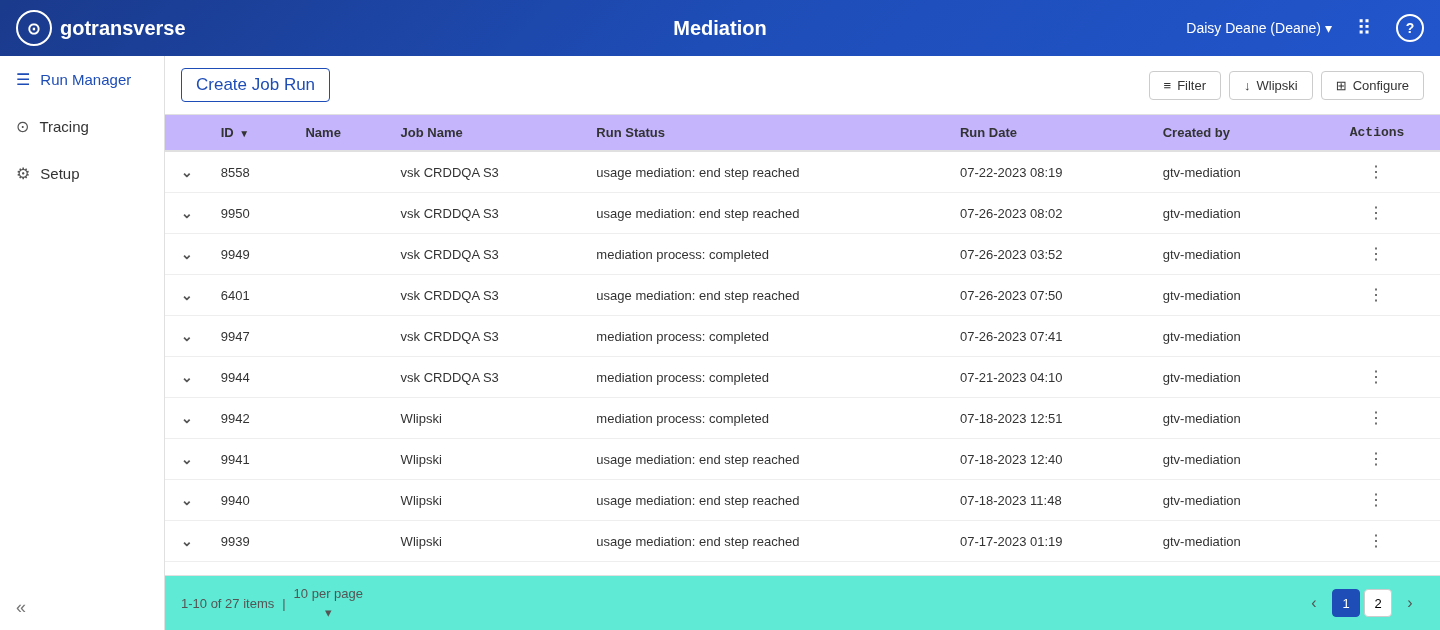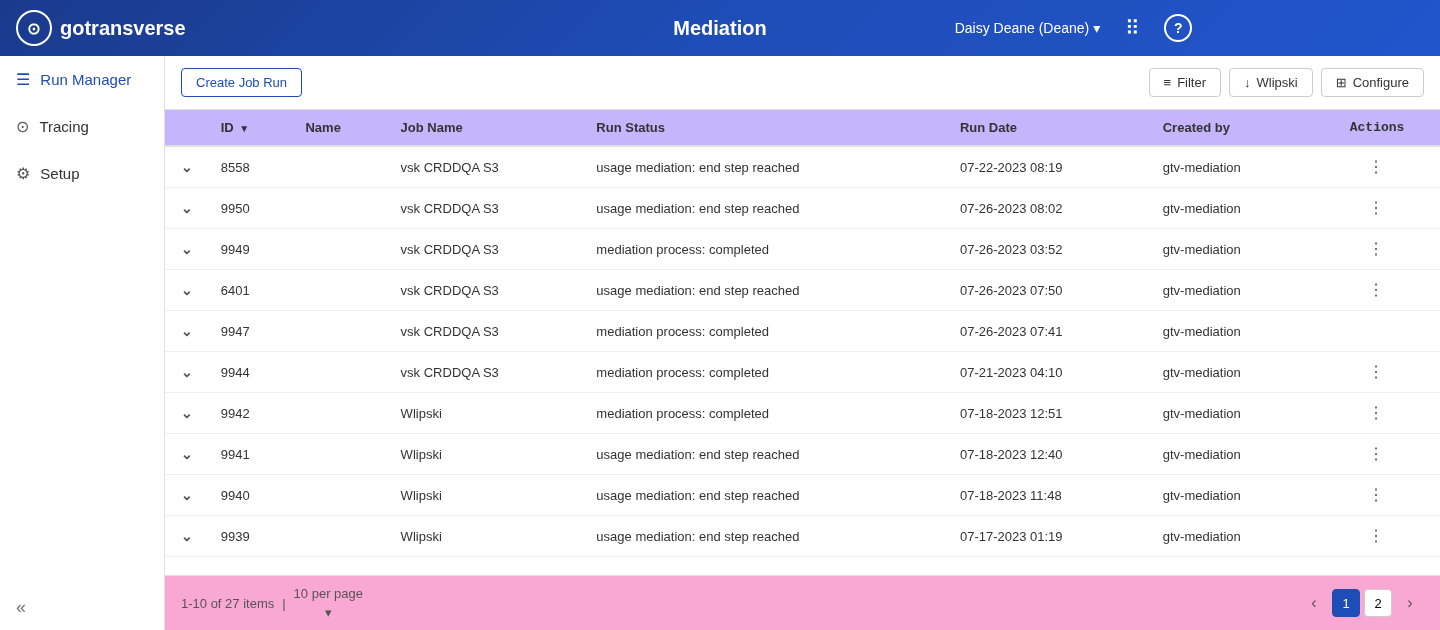--- a/index.html
+++ b/index.html
@@ -38,20 +38,21 @@
       flex: 1;
       text-align: center;
       color: white;
       font-size: 20px;
       font-weight: 600;
     }
     .header-right {
       flex: 1;
       display: flex;
       align-items: center;
+      justify-content: flex-end;
       gap: 16px;
       color: white;
     }
     .header-user {
       color: white;
       font-size: 14px;
       cursor: pointer;
       display: flex;
       align-items: center;
       gap: 4px;
@@ -138,21 +139,21 @@
     .toolbar-left { display: flex; gap: 8px; }
     .toolbar-right { display: flex; gap: 8px; }
 
     .btn-outline {
       border: 1px solid #1e4db7;
       background: white;
       color: #1e4db7;
       padding: 6px 14px;
       border-radius: 4px;
       cursor: pointer;
-      font-size: 13px;
+      font-size: 17px;
       text-align: center;
     }
     .btn-toolbar {
       border: 1px solid #ccc;
       background: white;
       color: #333;
       padding: 6px 14px;
       border-radius: 4px;
       cursor: pointer;
       font-size: 13px;
@@ -212,21 +213,21 @@
       line-height: 1;
     }
 
     
     .table-footer {
       padding: 10px 16px;
       display: flex;
       align-items: center;
       justify-content: space-between;
       border-top: 1px solid #e0e0e0;
-      background: #f9a8d4;
+      background: #5eead4;
       font-size: 13px;
       color: #555;
       flex-shrink: 0;
     }
     .footer-left { display: flex; align-items: center; gap: 8px; }
     .per-page-select {
       display: flex;
       align-items: center;
       gap: 4px;
       cursor: pointer;

